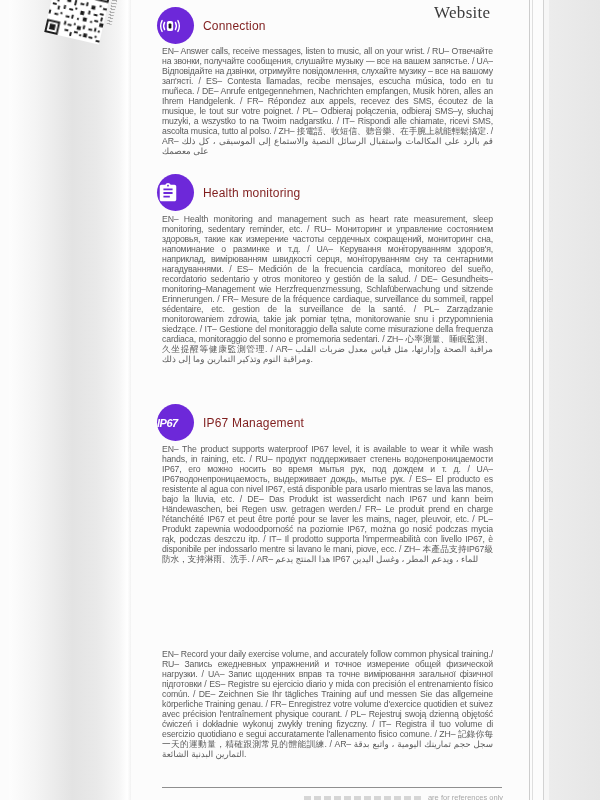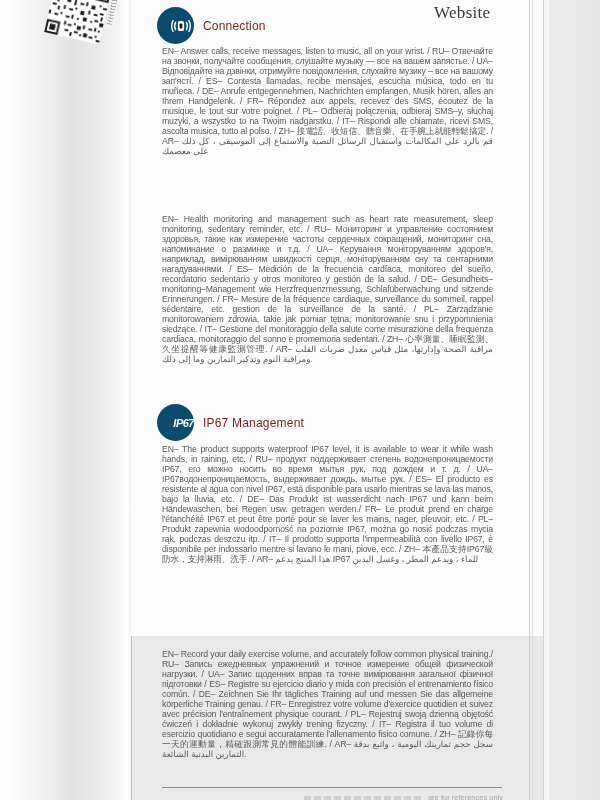--- a/index.html
+++ b/index.html
@@ -13,29 +13,29 @@
   .spine{position:absolute;left:9px;top:0;width:122px;height:800px;
          background:linear-gradient(90deg,#fdfdfd 0%,#f4f4f4 22%,#e3e3e3 52%,#e9e9e9 72%,#f5f5f5 90%,#fff 97%,#f2f2f2 100%);
          border-right:1.5px solid #c2c2c2;}
 
   .qr-card{position:absolute;left:40px;top:-16px;width:66px;height:62px;transform:rotate(13deg);}
   .qr-card svg{position:absolute;left:0;top:0;filter:blur(.3px);}
   .qr-caption{position:absolute;right:2px;top:6px;width:5px;height:28px;opacity:.65;
               background:repeating-linear-gradient(180deg,#8a8a8a 0 1.2px,transparent 1.2px 3px);}
 
   
-  .page{position:absolute;left:131px;top:0;width:412px;height:636px;background:#fcfcfc;}
+  .page{position:absolute;left:131px;top:0;width:412px;height:800px;background:#fcfcfc;}
   .print-border{position:absolute;left:398px;top:0;width:2px;height:800px;border-left:1px solid #cdcdcd;border-right:1px solid #dedede;}
   .page-edge{position:absolute;left:543px;top:0;width:5px;height:800px;background:#f6f6f6;border-left:1px solid #d2d2d2;border-right:1px solid #dcdcdc;}
   .bg-right{position:absolute;left:549px;top:0;width:51px;height:800px;background:linear-gradient(90deg,#ececec,#e6e6e6);}
 
   .website{position:absolute;left:303px;top:3px;font-family:"Liberation Serif",serif;font-size:17px;color:#3c3c3c;letter-spacing:.3px;}
 
   .section-head{position:absolute;left:26px;height:37px;display:flex;align-items:center;}
-  .icon-circle{width:37px;height:37px;border-radius:50%;background:#0c4a6e;display:flex;align-items:center;justify-content:flex-end;flex:0 0 37px;}
+  .icon-circle{width:37px;height:37px;border-radius:50%;background:#6d28d9;display:flex;align-items:center;justify-content:flex-start;flex:0 0 37px;}
   .icon-circle svg{display:block;}
   .ip67-text{color:#fff;font-size:11px;font-weight:700;font-style:italic;letter-spacing:-.5px;}
   .section-label{margin-left:9px;font-size:12px;color:#7f1d1d;letter-spacing:.2px;white-space:nowrap;}
 
   .section-body{position:absolute;left:31px;width:331px;overflow:hidden;
                 font-size:8.7px;line-height:10px;letter-spacing:-.15px;color:#5a5a5a;
                 text-align:justify;}
 
   .rule{position:absolute;left:31px;top:787px;width:340px;border-top:1px solid #8f8f8f;}
   .footer-note{position:absolute;left:120px;top:793px;width:252px;text-align:right;font-size:7.5px;color:#a8a8a8;white-space:nowrap;}
@@ -137,20 +137,28 @@
           <path d="M7 8.7 Q5.2 12 7 15.3" stroke="#ffffff" stroke-width="1.3" fill="none" stroke-linecap="round"></path>
           <path d="M4.7 7 Q2.1 12 4.7 17" stroke="#ffffff" stroke-width="1.3" fill="none" stroke-linecap="round"></path>
           <path d="M17 8.7 Q18.8 12 17 15.3" stroke="#ffffff" stroke-width="1.3" fill="none" stroke-linecap="round"></path>
           <path d="M19.3 7 Q21.9 12 19.3 17" stroke="#ffffff" stroke-width="1.3" fill="none" stroke-linecap="round"></path>
         </svg>
       </div>
       <div class="section-label">Connection</div>
     </div>
     <div class="section-body" style="top:46px;height:128px">EN– Answer calls, receive messages, listen to music, all on your wrist. / RU– Отвечайте на звонки, получайте сообщения, слушайте музыку — все на вашем запястье. / UA– Відповідайте на дзвінки, отримуйте повідомлення, слухайте музику – все на вашому зап'ясті. / ES– Contesta llamadas, recibe mensajes, escucha música, todo en tu muñeca. / DE– Anrufe entgegennehmen, Nachrichten empfangen, Musik hören, alles an Ihrem Handgelenk. / FR– Répondez aux appels, recevez des SMS, écoutez de la musique, le tout sur votre poignet. / PL– Odbieraj połączenia, odbieraj SMS–y, słuchaj muzyki, a wszystko to na Twoim nadgarstku. / IT– Rispondi alle chiamate, ricevi SMS, ascolta musica, tutto al polso. / ZH– 接電話、收短信、聽音樂、在手腕上就能輕鬆搞定. / AR– قم بالرد على المكالمات واستقبال الرسائل النصية والاستماع إلى الموسيقى ، كل ذلك على معصمك</div>
 
+    <div class="section-head" style="top:174px">
+      <div class="icon-circle">
+        <svg width="22" height="22" viewBox="0 0 24 24">
+          <path fill="#ffffff" d="M19 3h-4.18C14.4 1.84 13.3 1 12 1c-1.3 0-2.4.84-2.82 2H5c-1.1 0-2 .9-2 2v14c0 1.1.9 2 2 2h14c1.1 0 2-.9 2-2V5c0-1.1-.9-2-2-2zm-7 0c.55 0 1 .45 1 1s-.45 1-1 1-1-.45-1-1 .45-1 1-1zm2 14H7v-2h7v2zm3-4H7v-2h10v2zm0-4H7V7h10v2z"></path>
+        </svg>
+      </div>
+      <div class="section-label">Health monitoring</div>
+    </div>
     <div class="section-body" style="top:214px;height:184px">EN– Health monitoring and management such as heart rate measurement, sleep monitoring, sedentary reminder, etc. / RU– Мониторинг и управление состоянием здоровья, такие как измерение частоты сердечных сокращений, мониторинг сна, напоминание о разминке и т.д. / UA– Керування моніторуванням здоров'я, наприклад, вимірюванням швидкості серця, моніторуванням сну та сентарними нагадуваннями. / ES– Medición de la frecuencia cardíaca, monitoreo del sueño, recordatorio sedentario y otros monitoreo y gestión de la salud. / DE– Gesundheits–monitoring–Management wie Herzfrequenzmessung, Schlafüberwachung und sitzende Erinnerungen. / FR– Mesure de la fréquence cardiaque, surveillance du sommeil, rappel sédentaire, etc. gestion de la surveillance de la santé. / PL– Zarządzanie monitorowaniem zdrowia, takie jak pomiar tętna, monitorowanie snu i przypomnienia siedzące. / IT– Gestione del monitoraggio della salute come misurazione della frequenza cardiaca, monitoraggio del sonno e promemoria sedentari. / ZH– 心率測量、睡眠監測、久坐提醒等健康監測管理. / AR– مراقبة الصحة وإدارتها، مثل قياس معدل ضربات القلب ومراقبة النوم وتذكير التمارين وما إلى ذلك.</div>
 
     <div class="section-head" style="top:404px">
       <div class="icon-circle">
         <span class="ip67-text">IP67</span>
       </div>
       <div class="section-label">IP67 Management</div>
     </div>
     <div class="section-body" style="top:444px;height:156px">EN– The product supports waterproof IP67 level, it is available to wear it while wash hands, in raining, etc. / RU– продукт поддерживает степень водонепроницаемости IP67, его можно носить во время мытья рук, под дождем и т. д. / UA– IP67водонепроницаемость, выдерживает дождь, мытье рук. / ES– El producto es resistente al agua con nivel IP67, está disponible para usarlo mientras se lava las manos, bajo la lluvia, etc. / DE– Das Produkt ist wasserdicht nach IP67 und kann beim Händewaschen, bei Regen usw. getragen werden./ FR– Le produit prend en charge l'étanchéité IP67 et peut être porté pour se laver les mains, nager, pleuvoir, etc. / PL– Produkt zapewnia wodoodporność na poziomie IP67, można go nosić podczas mycia rąk, podczas deszczu itp. / IT– Il prodotto supporta l'impermeabilità con livello IP67, è disponibile per indossarlo mentre si lavano le mani, piove, ecc. / ZH– 本產品支持IP67級防水，支持淋雨、洗手. / AR– هذا المنتج يدعم IP67 للماء ، ويدعم المطر ، وغسل اليدين</div>
 

